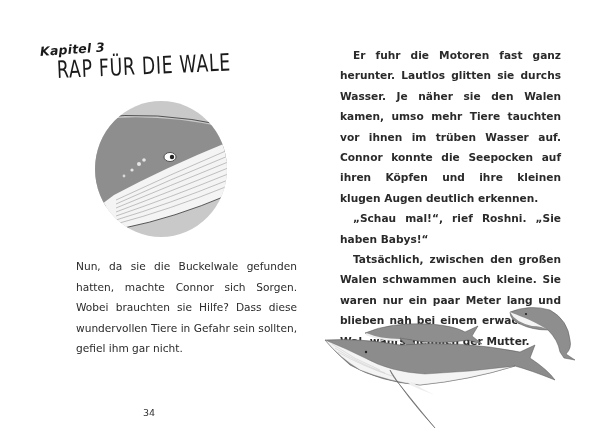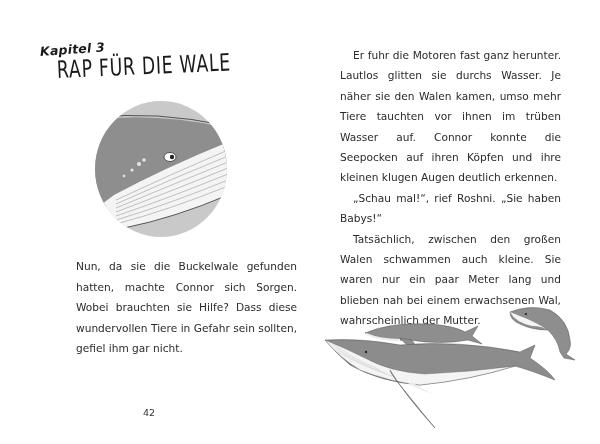--- a/index.html
+++ b/index.html
@@ -21,21 +21,21 @@
     position: absolute; left: 57px; top: 56px;
     font-family: "DejaVu Sans", sans-serif; font-weight: normal;
     font-size: 24px; color: #1a1a1a; transform: rotate(-2.5deg) scaleX(0.72); transform-origin: left center;
     letter-spacing: 1px; white-space: nowrap;
   }
 
   .circle-illustration { position: absolute; left: 94px; top: 100px; width: 134px; height: 138px; }
 
   .text-col { position: absolute; font-size: 10.6px; line-height: 20.6px; }
   .text-col p { margin: 0; text-align: justify; text-align-last: left; hyphens: manual; }
-  .text-col p.indent { text-indent: 13px; }
+  .text-col p.indent { text-indent: 13px; font-weight: bold; }
   .left-col { left: 52px; top: 256px; width: 221px; margin-left: 24px; }
   .right-col { left: 40px; top: 45px; width: 221px; line-height: 20.4px; }
 
   .page-number {
     position: absolute; left: 143px; top: 407px; font-size: 9.5px; color: #333;
   }
 
   .whales-illustration { position: absolute; left: 20px; top: 300px; width: 280px; height: 140px; }
 </style>
 </head>
@@ -76,21 +76,21 @@
 
       <ellipse cx="76" cy="57" rx="6" ry="4.5" fill="#ffffff" stroke="#333" stroke-width="0.8"></ellipse>
       <circle cx="78" cy="57" r="2.2" fill="#222"></circle>
     </g>
   </svg>
 
   <div class="text-col left-col">
     <p>Nun, da sie die Buckelwale gefunden hatten, machte Connor sich Sorgen. Wobei brauch­ten sie Hilfe? Dass diese wundervollen Tiere in Gefahr sein sollten, gefiel ihm gar nicht.</p>
   </div>
 
-  <div class="page-number">42</div>
+  <div class="page-number">34</div>
 </div>
 
 <div class="page page-right">
   <div class="text-col right-col">
     <p class="indent">Er fuhr die Motoren fast ganz herunter. Lautlos glitten sie durchs Wasser. Je näher sie den Walen kamen, umso mehr Tiere tauchten vor ihnen im trüben Wasser auf. Connor konnte die Seepocken auf ihren Köpfen und ihre kleinen klugen Augen deut­lich erkennen.</p>
     <p class="indent">„Schau mal!“, rief Roshni. „Sie haben Babys!“</p>
     <p class="indent">Tatsächlich, zwischen den großen Walen schwammen auch kleine. Sie waren nur ein paar Meter lang und blieben nah bei einem erwachsenen Wal, wahrscheinlich der Mutter.</p>
   </div>
 
   <svg class="whales-illustration" viewBox="0 0 280 140">

